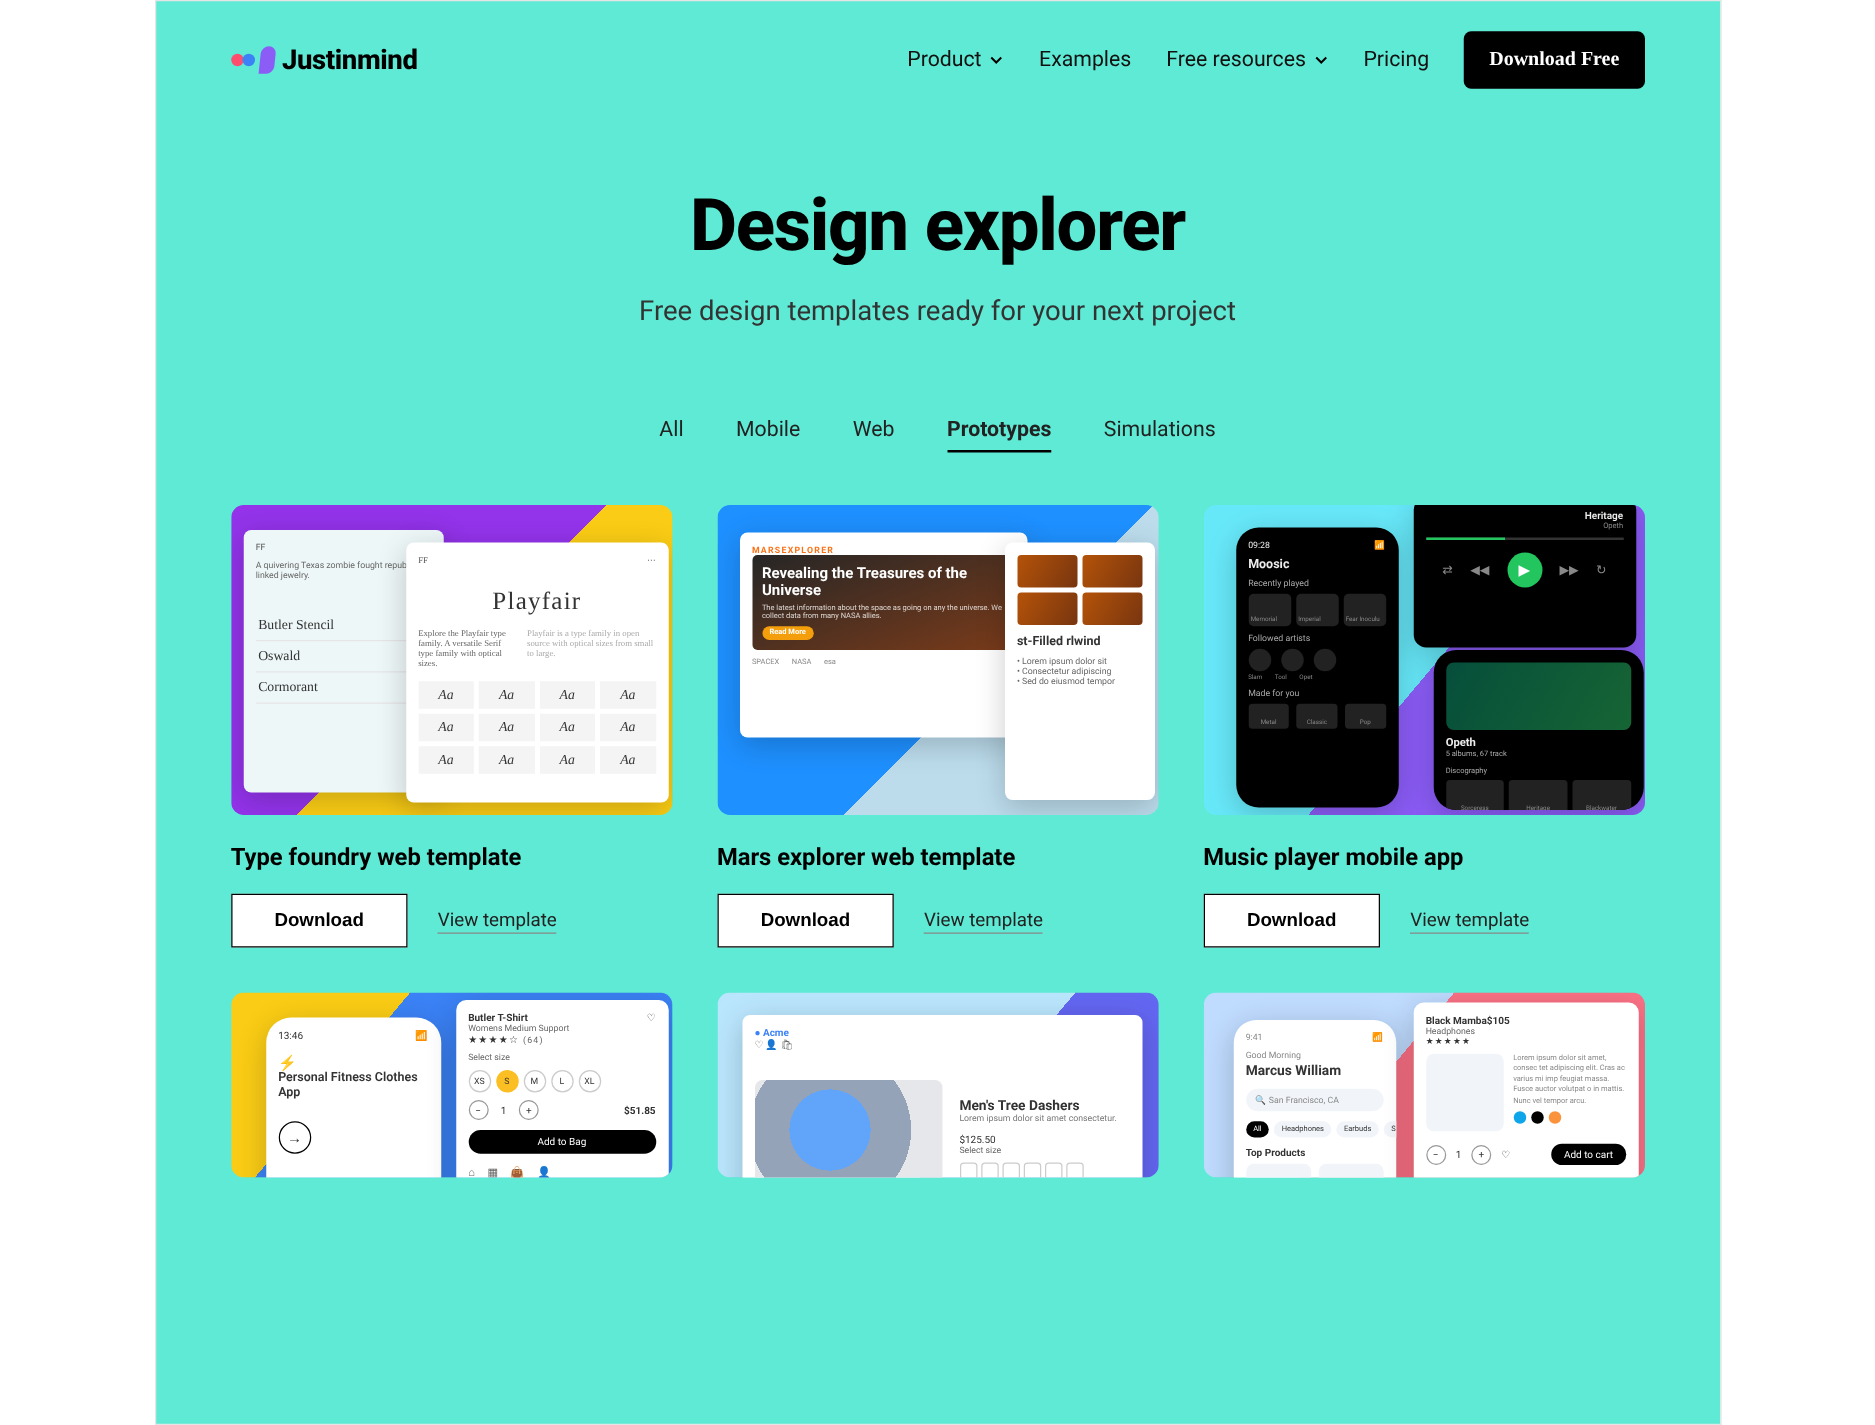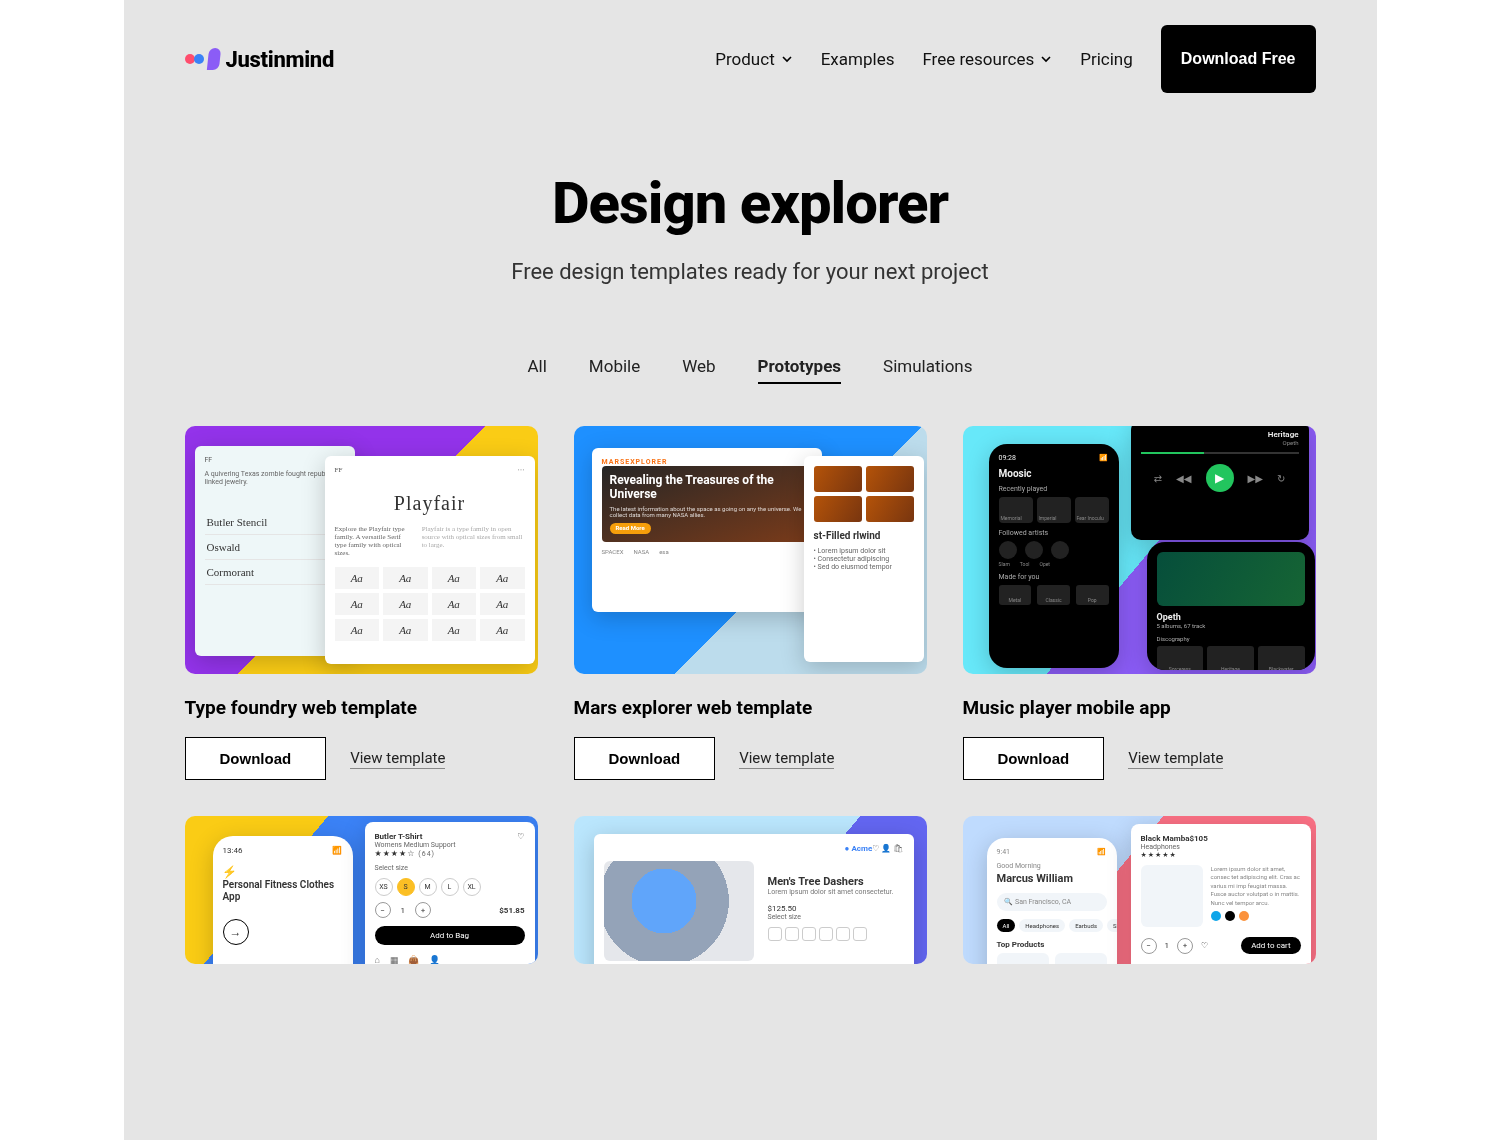--- a/index.html
+++ b/index.html
@@ -1,30 +1,30 @@
 <!DOCTYPE html>
 <html><head>
 <meta charset="utf-8">
 <style>
 * { margin: 0; padding: 0; box-sizing: border-box; }
 body { font-family: -apple-system, BlinkMacSystemFont, 'Segoe UI', Roboto, Helvetica, Arial, sans-serif; background: #fff; color: #000; }
-.page { max-width: 1253px; margin: 0 auto; border: 1px solid #e5e5e5; background: #e5e5e5; min-height: 1140px; }
+.page { max-width: 1253px; margin: 0 auto; border: 1px solid #e5e5e5; background: #5eead4; min-height: 1140px; }
 
 .header { display: flex; align-items: center; justify-content: space-between; padding: 24px 60px; }
 .logo-wrap { display: flex; align-items: center; gap: 6px; }
 .logo-mark { display: flex; align-items: center; gap: 2px; }
 .logo-mark .dot1 { width: 10px; height: 10px; background: #ff4d6d; border-radius: 50%; display:inline-block; }
 .logo-mark .dot2 { width: 10px; height: 10px; background: #3b82f6; border-radius: 50%; display:inline-block; margin-left:-3px; }
 .logo-mark .leaf { width: 12px; height: 22px; background: #8b5cf6; border-radius: 6px 6px 6px 0; display:inline-block; transform: skewX(-6deg); margin-left: 2px;}
 .logo-text { font-weight: 800; font-size: 22px; letter-spacing: -0.3px; }
 .nav { display: flex; align-items: center; gap: 28px; }
 .nav-item { font-size: 17px; color: #111; display: flex; align-items: center; gap: 6px; cursor: pointer; }
 .chev { display:inline-block; }
 .chev svg { display:block; }
-.cta { background: #000; color: #fff; padding: 25px 20px; border-radius: 6px; font-size: 16px; font-weight: 600; cursor: pointer; border: none; }
+.cta { background: #000; color: #fff; padding: 14px 20px; border-radius: 6px; font-size: 16px; font-weight: 600; cursor: pointer; border: none; font-family: Liberation Serif, serif; }
 
 .hero { text-align: center; margin-top: 52px; }
 .hero h1 { font-size: 58px; font-weight: 800; letter-spacing: -1px; }
 .hero p { font-size: 22px; color: #333; margin-top: 22px; }
 
 .tabs { display: flex; justify-content: center; gap: 42px; margin-top: 72px; }
 .tab { font-size: 17px; color: #222; cursor: pointer; padding-bottom: 6px; }
 .tab.active { font-weight: 700; border-bottom: 2px solid #000; }
 
 .grid { display: grid; grid-template-columns: repeat(3, 1fr); gap: 36px 36px; padding: 42px 60px 0 60px; }
@@ -104,21 +104,21 @@
 .sizes span{ width:18px;height:18px;border:1px solid #ccc;border-radius:50%;display:flex;align-items:center;justify-content:center;font-size:7px;}
 .sizes span.sel{ background:#fbbf24; border-color:#fbbf24;}
 .qty{display:flex; align-items:center; gap:10px; font-size:8px;}
 .qty .ctl{width:16px;height:16px;border:1px solid #999;border-radius:50%;display:flex;align-items:center;justify-content:center;}
 .price{font-weight:700; margin-left:auto;}
 .addbag{ background:#000;color:#fff;border-radius:14px;text-align:center;padding:5px;font-size:8px;margin-top:8px;}
 .sw-icons{display:flex; gap:10px; margin-top:10px; font-size:9px; color:#666;}
 
 .t5 .bg-split { background: linear-gradient(130deg, #bae6fd 0 60%, #6366f1 60% 100%); }
 .t5-a { left:20px; top:18px; width:320px; height:160px; }
-.acme{ display:flex; justify-content:flex-end; font-size:8px; color:#666; margin-bottom:8px;}
+.acme{ display:flex; justify-content:center; font-size:8px; color:#666; margin-bottom:24px;flex-direction:column;}
 .acme .brand{ color:#3b82f6; font-weight:700;}
 .shoe{ display:flex; gap:14px; }
 .shoe-img{ width:150px; height:100px; background: radial-gradient(circle at 40% 40%, #60a5fa 0 30%, #94a3b8 30% 60%, #e5e7eb 60%); border-radius:6px;}
 .shoe-title{font-weight:700; font-size:11px; margin-top:14px;}
 .shoe-sub{font-size:7px; color:#777; line-height:1.4;}
 .shoe-price{font-size:8px; margin-top:6px;}
 .shoe-sizes{display:flex; gap:3px; margin-top:6px;}
 .shoe-sizes span{width:14px;height:14px;border:1px solid #ccc;border-radius:3px;}
 
 .t6 .bg-split { background: linear-gradient(130deg, #bfdbfe 0 42%, #fb7185 42% 100%); }

